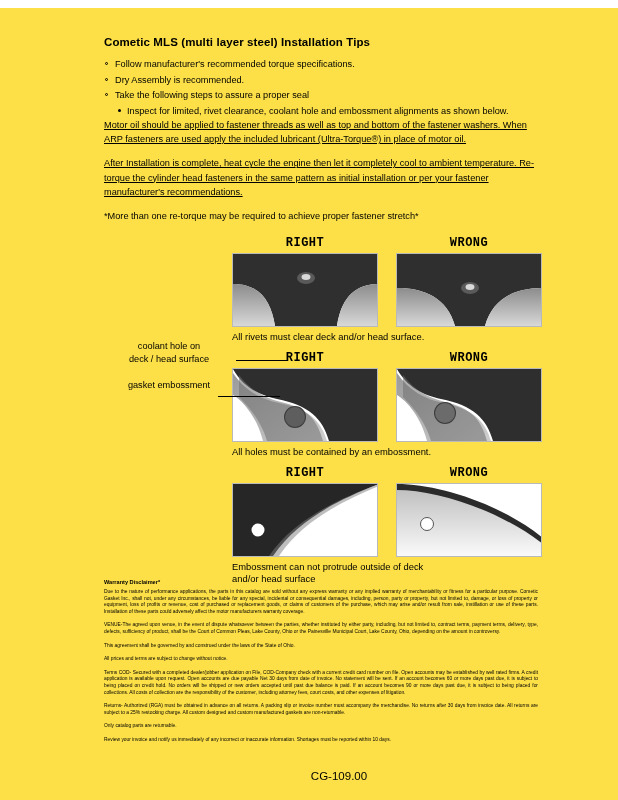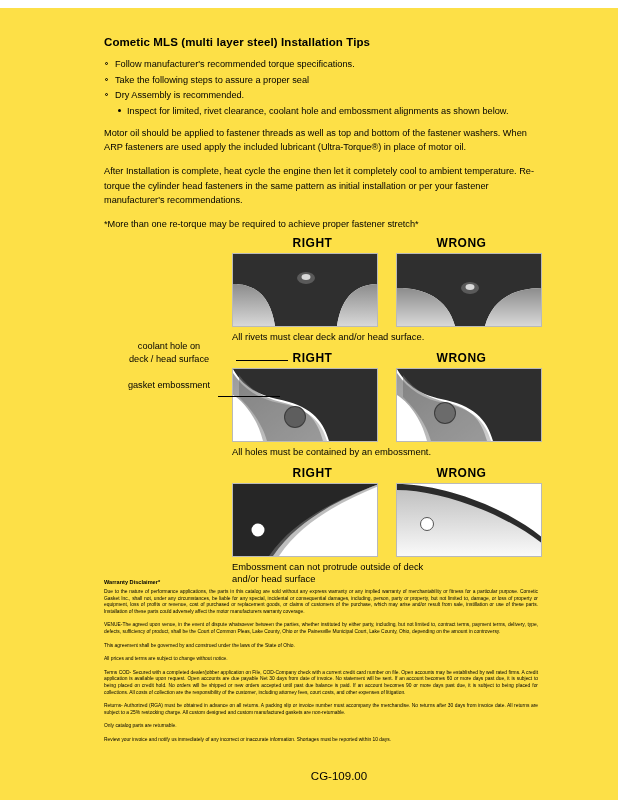--- a/index.html
+++ b/index.html
@@ -80,21 +80,22 @@
     border-radius: 50%;
   }
   h2.subhead {
     font-size: 11.5px;
     font-weight: bold;
     margin: 13px 0 7px 0;
   }
   p.para {
     font-size: 9.2px;
     line-height: 14.2px;
-    margin: 8px 0 10px 0;
+    margin: 0 0 10px 0;
+    text-decoration: underline;
   }
   p.note {
     font-size: 9.2px;
     line-height: 14px;
     margin: 10px 0 0 0;
   }
 
   
   .figures {
     position: absolute;
@@ -102,21 +103,22 @@
     top: 228px;
     width: 310px;
   }
   .figrow {
     position: relative;
     margin-bottom: 4px;
   }
   .figlabels {
     display: flex;
     gap: 3px;
-    justify-content: center;
+    justify-content: space-between;
+    font-family: Liberation Mono, monospace;
   }
   .figlabel {
     width: 146px;
     text-align: center;
     font-size: 12px;
     font-weight: bold;
     letter-spacing: 0.5px;
     margin-bottom: 3px;
   }
   .figpair {
@@ -189,22 +191,22 @@
 </head>
 <body>
 
 <div class="page">
 
   <div class="content">
     <h1 class="title">Cometic MLS (multi layer steel) Installation Tips</h1>
 
     <ul class="bullets">
       <li>Follow manufacturer's recommended torque specifications.</li>
+      <li>Dry Assembly is recommended.</li>
       <li>Take the following steps to assure a proper seal</li>
-      <li>Dry Assembly is recommended.</li>
     </ul>
     <ul class="subbullets">
       <li>Inspect for limited, rivet clearance, coolant hole and embossment alignments as shown below.</li>
     </ul>
 
     <p class="para">Motor oil should be applied to fastener threads as well as top and bottom of the fastener washers. When ARP fasteners are used apply the included lubricant (Ultra-Torque®) in place of motor oil.</p>
     <p class="para">After Installation is complete, heat cycle the engine then let it completely cool to ambient temperature.  Re-torque the cylinder head fasteners in the same pattern as initial installation or per your fastener manufacturer's recommendations.</p>
     <p class="note">*More than one re-torque may be required to achieve proper fastener stretch*</p>
   </div>
 

